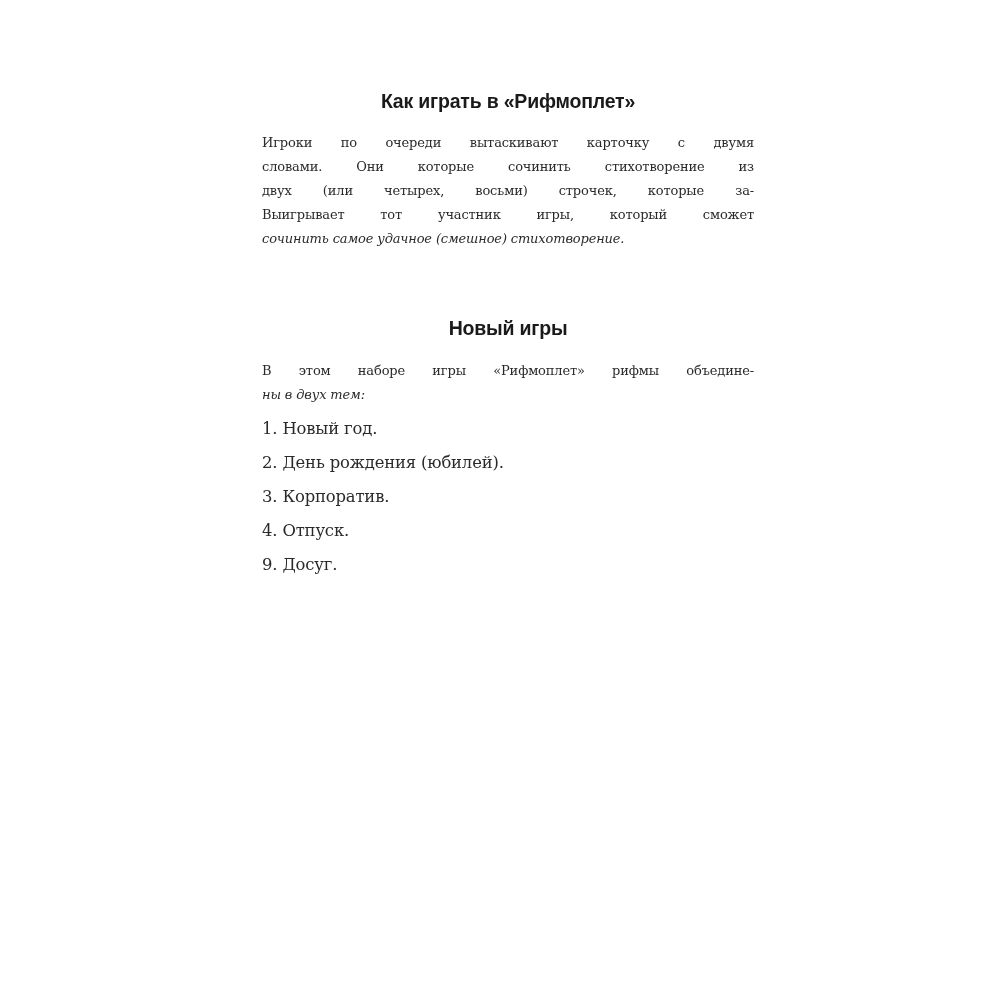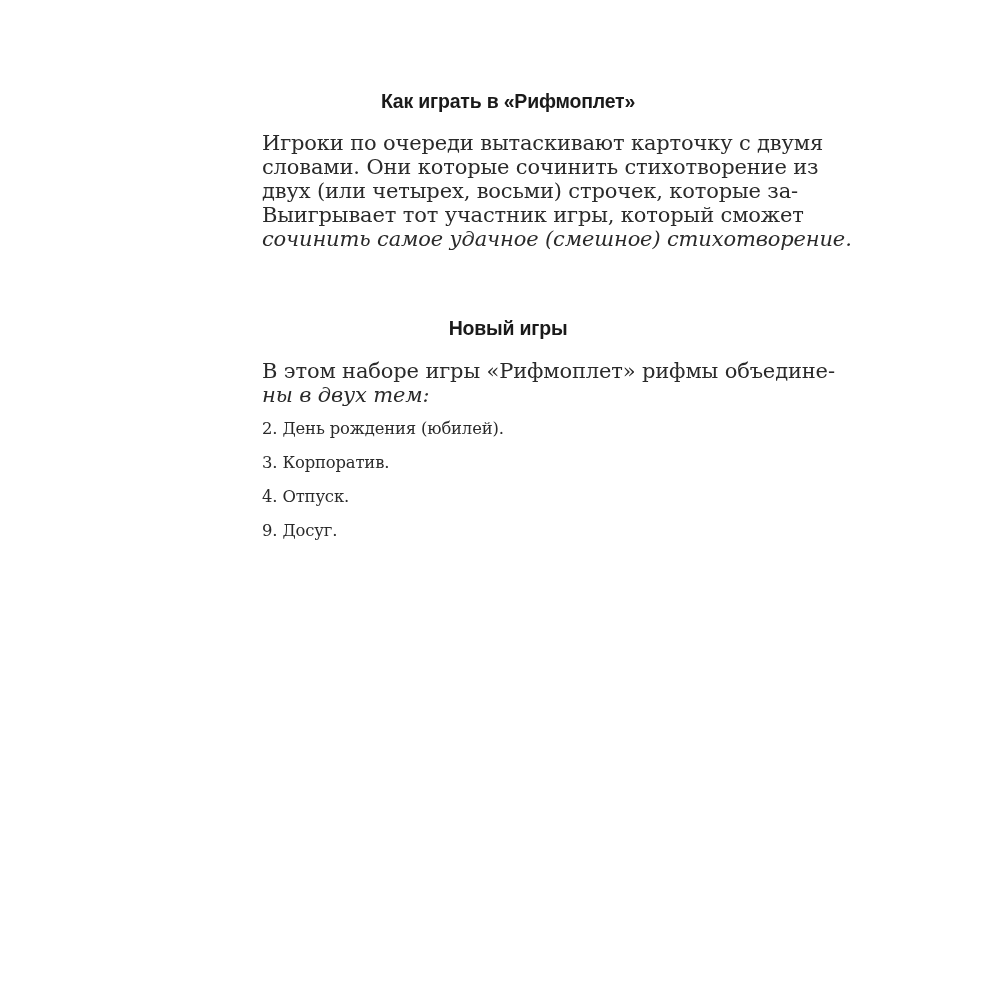--- a/index.html
+++ b/index.html
@@ -18,21 +18,21 @@
       font-size: 19.5px;
       text-align: center;
       margin: 0;
       color: #1a1a1a;
       letter-spacing: -0.2px;
     }
     .h1 { margin-top: 0; height: 26px; line-height: 26px; }
     .h2 { position: absolute; top: 227px; left: 0; right: 0; line-height: 26px; }
     .para {
       font-family: "DejaVu Serif", serif;
-      font-size: 21px;
+      font-size: 13px;
       line-height: 24px;
       text-align: justify;
       margin: 0;
       color: #2a2a2a;
       letter-spacing: -0.15px;
     }
     .line { display: block; text-align: justify; text-align-last: justify; white-space: nowrap; }
     .line.last { text-align-last: left; font-style: italic; }
     .p1 { position: absolute; top: 43px; left: 0; width: 492px; }
     .p2 { position: absolute; top: 271px; left: 0; width: 492px; }
@@ -61,18 +61,19 @@
   </p>
 
   <h2 class="heading h2">Новый игры</h2>
 
   <p class="para p2">
     <span class="line">В этом наборе игры «Рифмоплет» рифмы объедине-</span>
     <span class="line last">ны в двух тем:</span>
   </p>
 
   <ul class="list">
+    <li>1. Новый год.</li>
     <li>2. День рождения (юбилей).</li>
     <li>3. Корпоратив.</li>
     <li>4. Отпуск.</li>
     <li>9. Досуг.</li>
   </ul>
 </div>
 
 </body></html>

